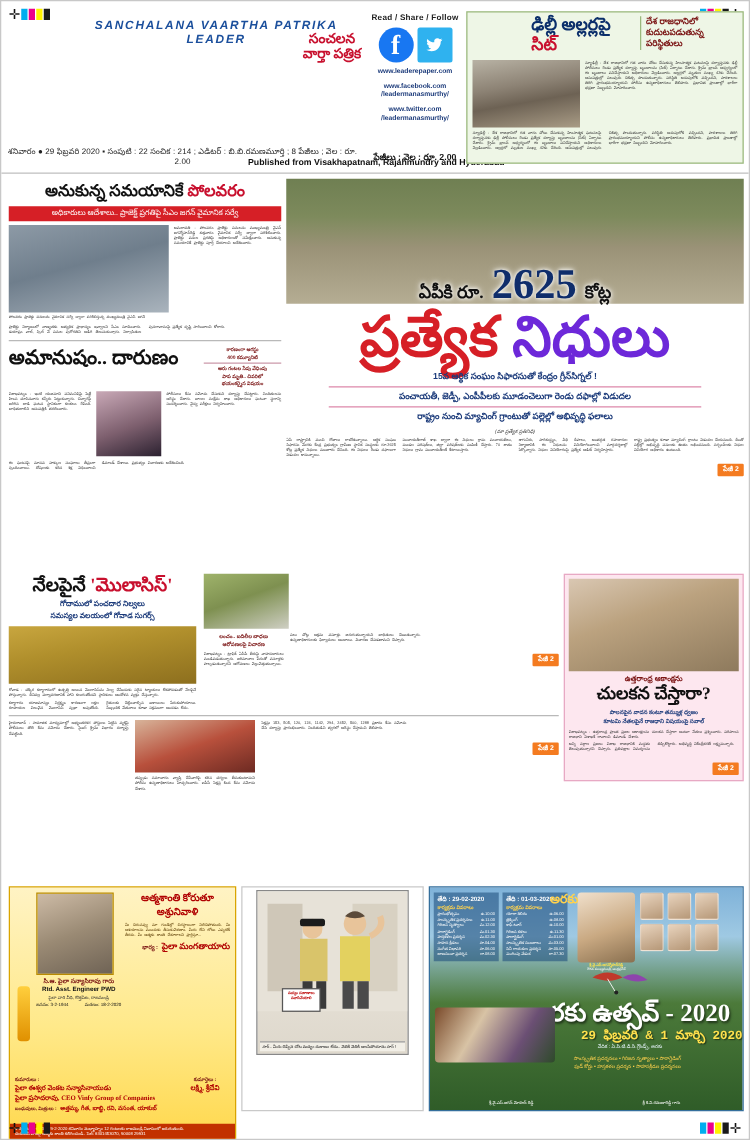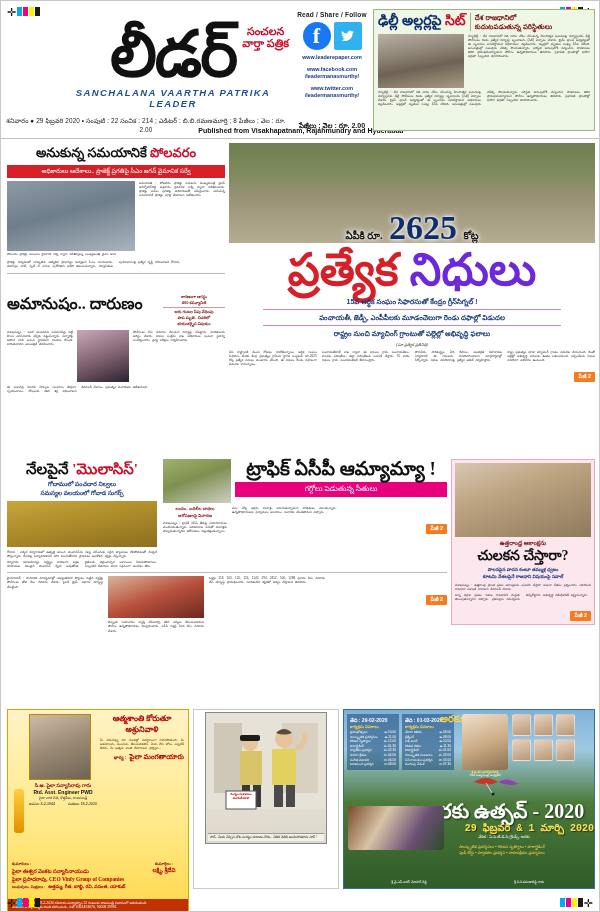--- a/index.html
+++ b/index.html
@@ -43,21 +43,21 @@
   .social .icons { display: flex; justify-content: center; gap: 3px; margin-top: 4px; }
   .ic { width: 28px; height: 28px; display: flex; align-items: center; justify-content: center;
         color: #fff; font-weight: bold; font-family: "Liberation Serif", serif; }
   .ic.fb { background: #1877f2; border-radius: 50%; font-size: 22px; line-height: 22px; }
   .ic.tw { background: #2fb2ef; border-radius: 2px; font-size: 16px; }
   .social .url { font-size: 5.4px; font-weight: bold; color: #1b3a7a; margin-top: 4px; line-height: 7.5px; }
   .social .price { font-size: 7px; font-weight: bold; color: #111; margin-top: 22px; }
 
   .topbox { position: absolute; left: 372px; top: 8px; width: 222px; height: 122px;
             background: #eef6e6; border: 1px solid #9ab87c; padding: 3px 4px; }
-  .topbox .hd { display: flex; align-items: flex-start; gap: 4px; }
+  .topbox .hd { display: flex; align-items: flex-start; gap: 4px; margin-left: 47px; }
   .topbox .hd-main { font-family: "Liberation Serif", serif; font-weight: bold; font-size: 14px;
                      color: #0b2f6b; line-height: 16px; }
   .topbox .hd-main .acc { color: #c8102e; }
   .topbox .hd-sub { font-size: 7px; color: #7a1313; font-weight: bold; line-height: 9px;
                     border-left: 1px solid #9ab87c; padding-left: 4px; }
   .topbox .body { display: flex; gap: 4px; margin-top: 3px; }
   .tb-photo { width: 86px; height: 54px; background:
       linear-gradient(170deg,#b8b2a4 0%,#8d8375 38%,#6d6254 60%,#a99c86 100%); }
   .faketext { color: #3a3a3a; font-size: 3.1px; line-height: 4.1px; text-align: justify;
               word-spacing: 1px; overflow: hidden; }
@@ -84,21 +84,21 @@
 
   .pagetag { display: inline-block; background: #f47b20; color: #fff; font-size: 5.5px;
              font-weight: bold; padding: 1px 4px; border-radius: 1px; }
 
   
   .mainphoto { width: 100%; height: 100px; background:
      linear-gradient(180deg,#6f7f52 0%,#7d8a5c 30%,#9a9277 55%,#b5ad93 100%); position: relative; }
   .over-num { position: absolute; left: 0; right: 0; bottom: -4px; text-align: center;
               font-family: "Liberation Serif", serif; font-weight: bold; font-size: 26px; color: #0f2d6b;
               text-shadow: 0 0 3px #fff, 0 0 6px #fff; }
-  .over-num .sm { font-size: 10px; color: #111; }
+  .over-num .sm { font-size: 14px; color: #111; }
   .over-num .big { font-size: 34px; }
   .mega { text-align: center; font-family: "Liberation Serif", serif; font-weight: bold;
           font-size: 45px; line-height: 50px; margin-top: 2px; }
   .mega .r { color: #d61f26; } .mega .k { color: #6d28d9; }
   .deck { text-align: center; font-size: 7px; color: #1b3a7a; line-height: 11px; font-weight: bold; }
 
   
   .pinkbox { background: #fde7ef; border: 1px solid #e7a9c4; padding: 3px; }
   .portrait { width: 100%; height: 74px; background:
       linear-gradient(160deg,#d9c7b2 0%,#bba27f 40%,#8e7a5d 100%); }
@@ -158,21 +158,20 @@
   </div>
 
   <div class="masthead">
 
     <div class="mast-left">
       <div class="logo-wrap">
         <div class="logo-tag">
           <div>సంచలన</div>
           <div>వార్తా పత్రిక</div>
         </div>
-        <div class="logo-main">లీడర్</div>
         <div class="logo-sub">SANCHALANA   VAARTHA PATRIKA   LEADER</div>
       </div>
       <div class="mast-meta">శనివారం ● 29 ఫిబ్రవరి 2020 ▪ సంపుటి : 22  సంచిక : 214 ;  ఎడిటర్ : బి.బి.రమణమూర్తి  ;  8   పేజీలు ;  వెల : రూ. 2.00</div>
     </div>
 
     <div class="mast-pub">Published from Visakhapatnam, Rajahmundry and Hyderabad</div>
 
     <div class="social">
       <div class="rsf">Read / Share / Follow</div>
       <div class="icons">
@@ -228,21 +227,21 @@
           <div class="faketext" style="font-size:3px;line-height:3.8px;margin-top:2px;">పోలవరం ప్రాజెక్టు పనులను వైమానిక సర్వే ద్వారా పరిశీలిస్తున్న ముఖ్యమంత్రి వైఎస్ జగన్</div>
         </div>
         <div class="faketext" style="flex:1;max-height:86px;">అమరావతి : పోలవరం ప్రాజెక్టు పనులను ముఖ్యమంత్రి వైఎస్ జగన్మోహన్‌రెడ్డి శుక్రవారం వైమానిక సర్వే ద్వారా పరిశీలించారు. ప్రాజెక్టు పనుల ప్రగతిపై అధికారులతో సమీక్షించారు. అనుకున్న సమయానికే ప్రాజెక్టు పూర్తి చేయాలని ఆదేశించారు.</div>
       </div>
 
       <div class="faketext cols2" style="margin-top:3px;max-height:40px;">ప్రాజెక్టు నిర్మాణంలో నాణ్యతకు అత్యధిక ప్రాధాన్యం ఇవ్వాలని సీఎం సూచించారు. డయాఫ్రం వాల్, స్పిల్ వే పనుల పురోగతిని అడిగి తెలుసుకున్నారు. నిర్వాసితుల పునరావాసంపై ప్రత్యేక దృష్టి సారించాలని కోరారు.</div>
     </div>
 
     <div style="margin-top:5px;" class="rule"></div>
 
-    <div style="margin-top:20px;">
+    <div style="margin-top:4px;">
       <div style="display:flex;align-items:flex-start;gap:4px;">
         <div class="sechead" style="font-size:16px;flex:1;text-align:left;">అమానుషం.. దారుణం</div>
         <div style="width:62px;font-size:4px;line-height:6px;color:#7a1313;font-weight:bold;text-align:center;">
           <div>కారణంగా ఆగస్టు</div>
           <div>400 కమ్యూనిటి</div>
           <div style="border-top:1px solid #c9a; margin:1px 0;"></div>
           <div>ఆరు గంటల సేపు వేధింపు</div>
           <div>పాప మృతి.. చివరిలో</div>
           <div>భయంకర్మైన విషయం</div>
         </div>
@@ -307,24 +306,20 @@
           <div>సమస్యల వలయంలో గోవాడ సుగర్స్</div>
         </div>
         <div class="photo" style="height:46px;margin-top:3px;background:linear-gradient(170deg,#c8a63f 0%,#b08f2c 40%,#8d6f1e 100%);"></div>
         <div class="faketext" style="margin-top:3px;max-height:28px;">గోవాడ : చక్కెర కర్మాగారంలో ఉత్పత్తి అయిన మొలాసిస్‌ను నిల్వ చేసేందుకు సరైన ట్యాంకులు లేకపోవడంతో నేలపైనే పోస్తున్నారు. దీనివల్ల పర్యావరణానికి హాని కలుగుతోందని స్థానికులు ఆందోళన వ్యక్తం చేస్తున్నారు.</div>
         <div class="faketext cols2" style="margin-top:2px;max-height:96px;">కర్మాగారం యాజమాన్యం నిర్లక్ష్యం కారణంగా లక్షల రూపాయల విలువైన మొలాసిస్ వృథా అవుతోంది. రైతులకు చెల్లించాల్సిన బకాయిలు పేరుకుపోయాయి. సిబ్బందికి వేతనాలు కూడా సక్రమంగా అందడం లేదు.</div>
       </div>
 
       <div style="flex:1;">
         <div style="display:flex;gap:4px;align-items:flex-start;">
           <div class="photo" style="width:68px;height:44px;background:linear-gradient(160deg,#9fb36b 0%,#7e9050 45%,#cfcfc4 100%);"></div>
-          <div style="flex:1;">
-            <div class="sechead" style="font-size:19px;">ట్రాఫిక్ ఏసీపీ ఆమ్యామ్యా !</div>
-            <div class="subbar" style="margin-top:3px;">గగ్గోలు పెడుతున్న సీతులు</div>
-          </div>
         </div>
 
         <div style="display:flex;gap:5px;margin-top:3px;">
           <div style="width:64px;">
             <div style="font-size:4.2px;line-height:6.5px;color:#7a1313;font-weight:bold;text-align:center;">
               <div>లంచం.. బదిలీల బాధలు</div>
               <div>ఆరోపణలపై విచారణ</div>
             </div>
             <div class="faketext" style="margin-top:2px;max-height:64px;">విశాఖపట్నం : ట్రాఫిక్ ఏసీపీ తీరుపై వాహనదారులు మండిపడుతున్నారు. జరిమానాల పేరుతో వసూళ్లకు పాల్పడుతున్నారని ఆరోపణలు వెల్లువెత్తుతున్నాయి.</div>
           </div>

